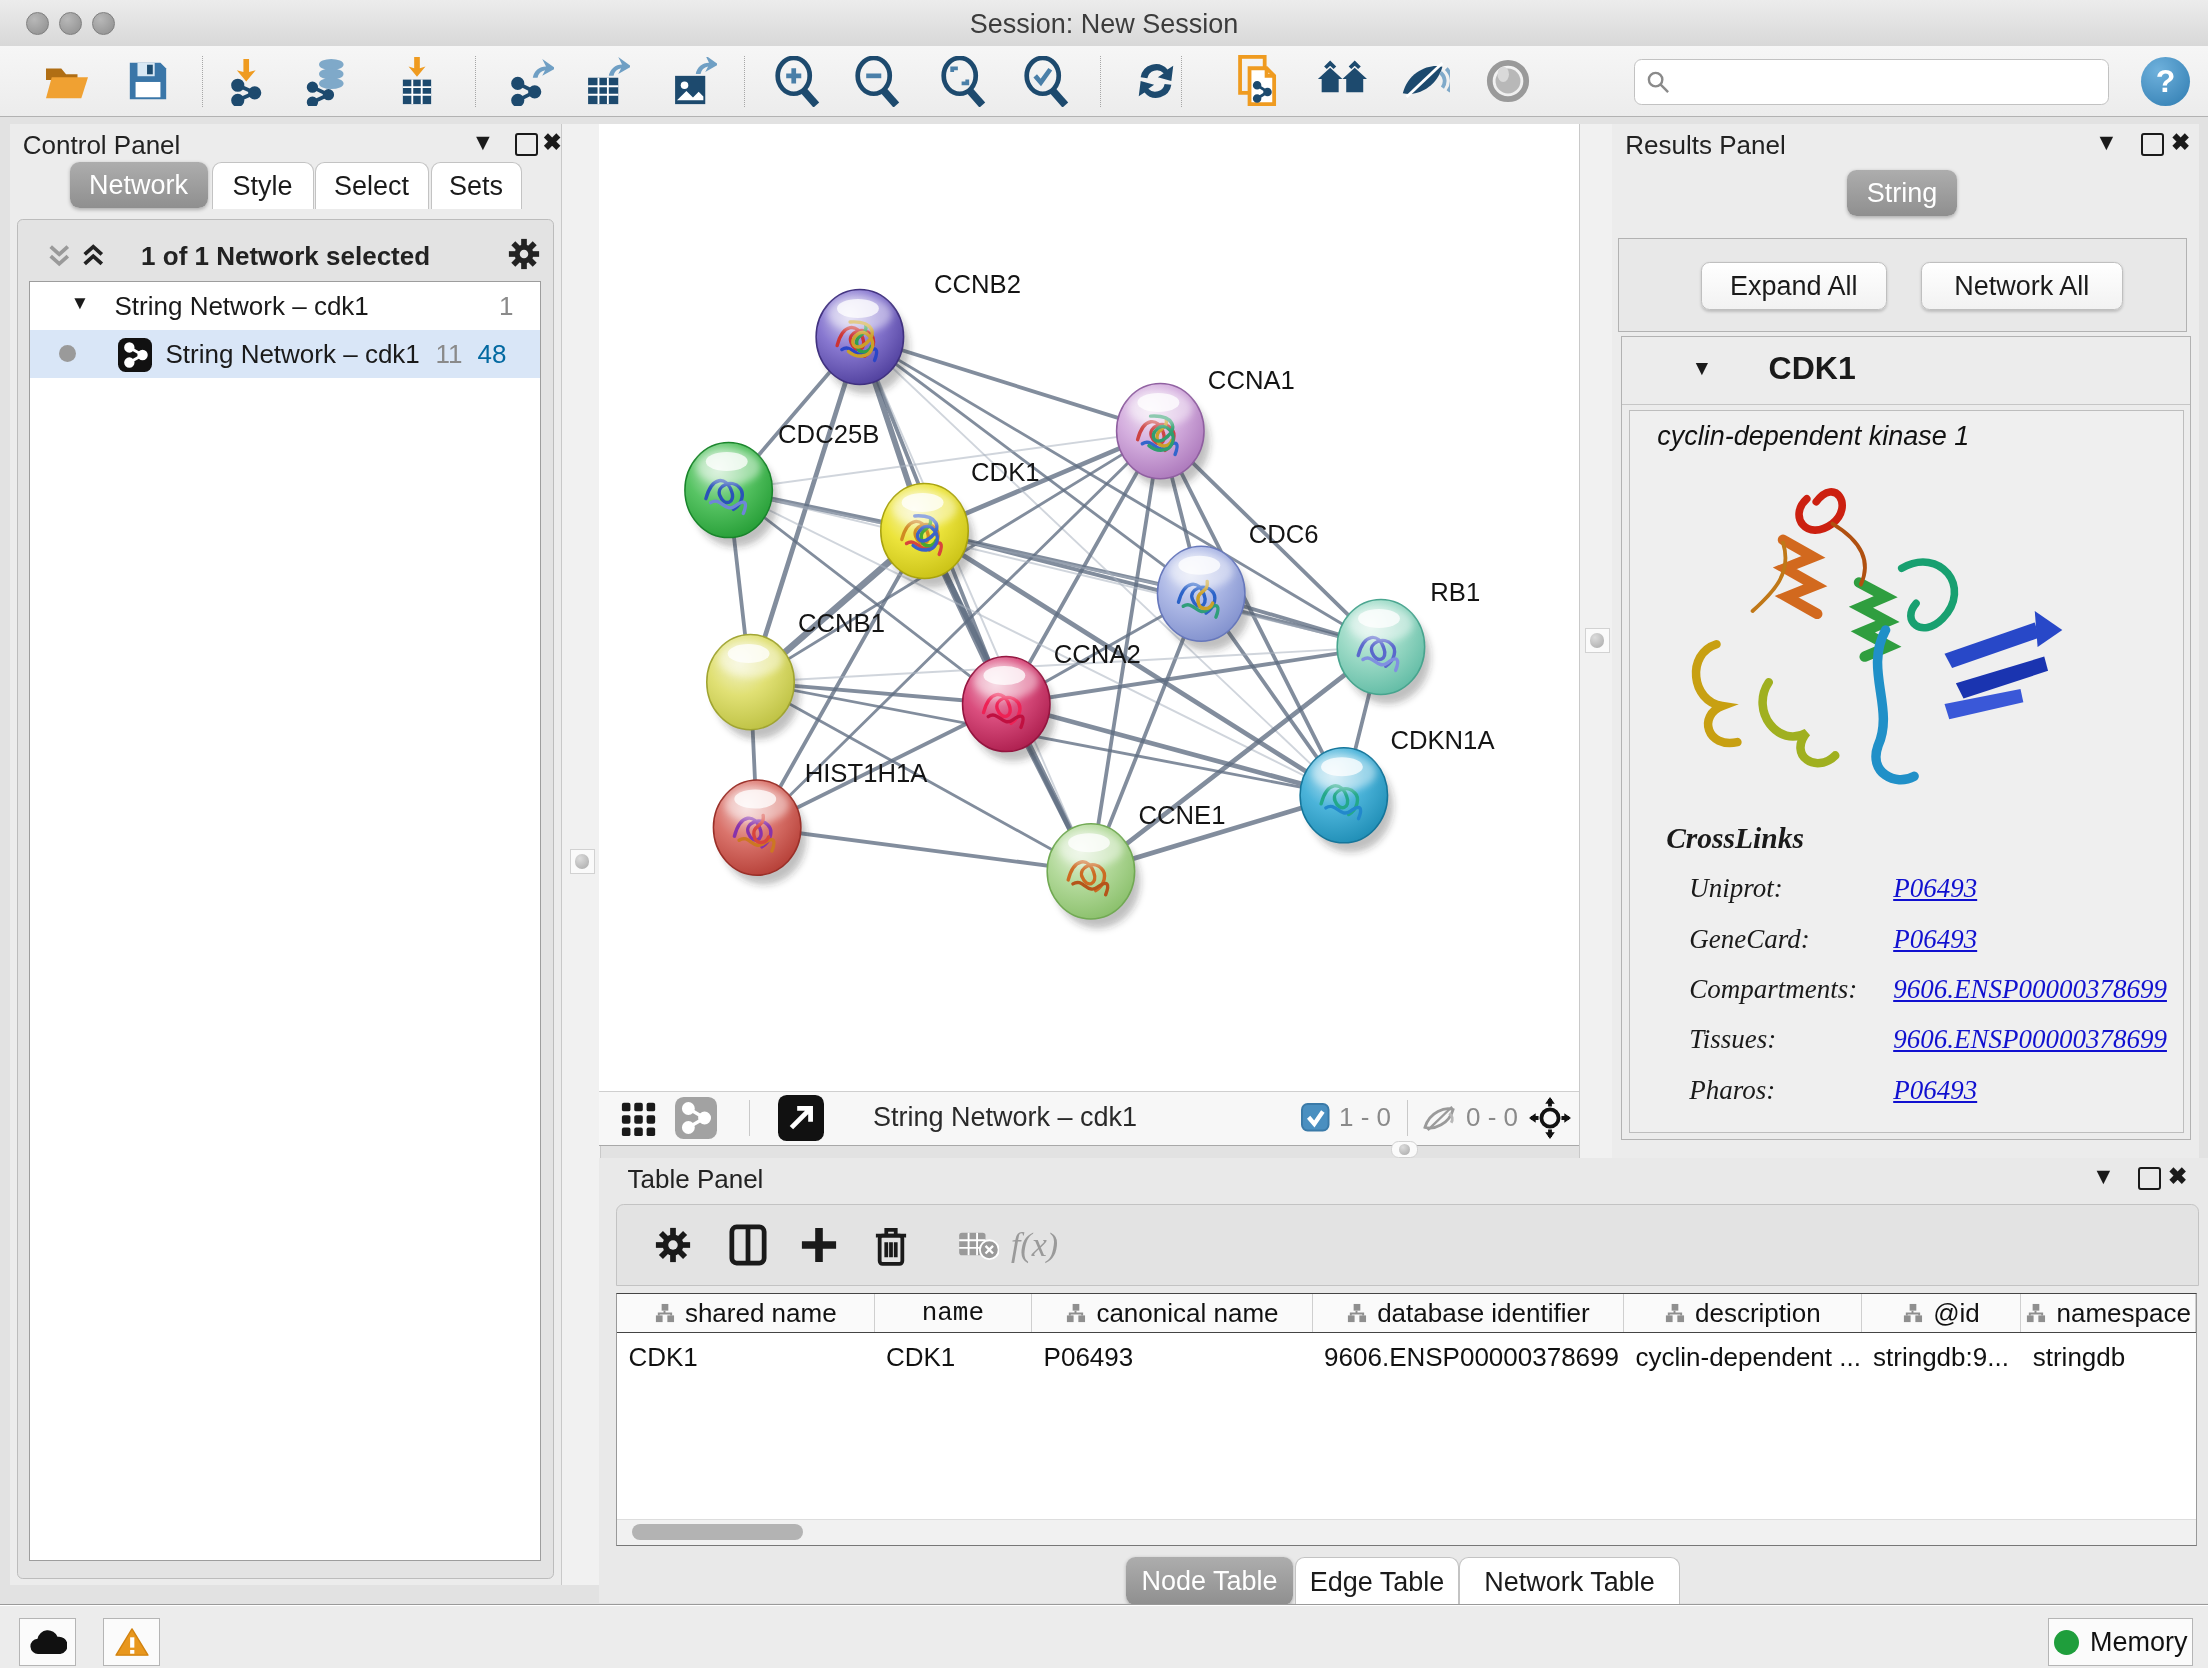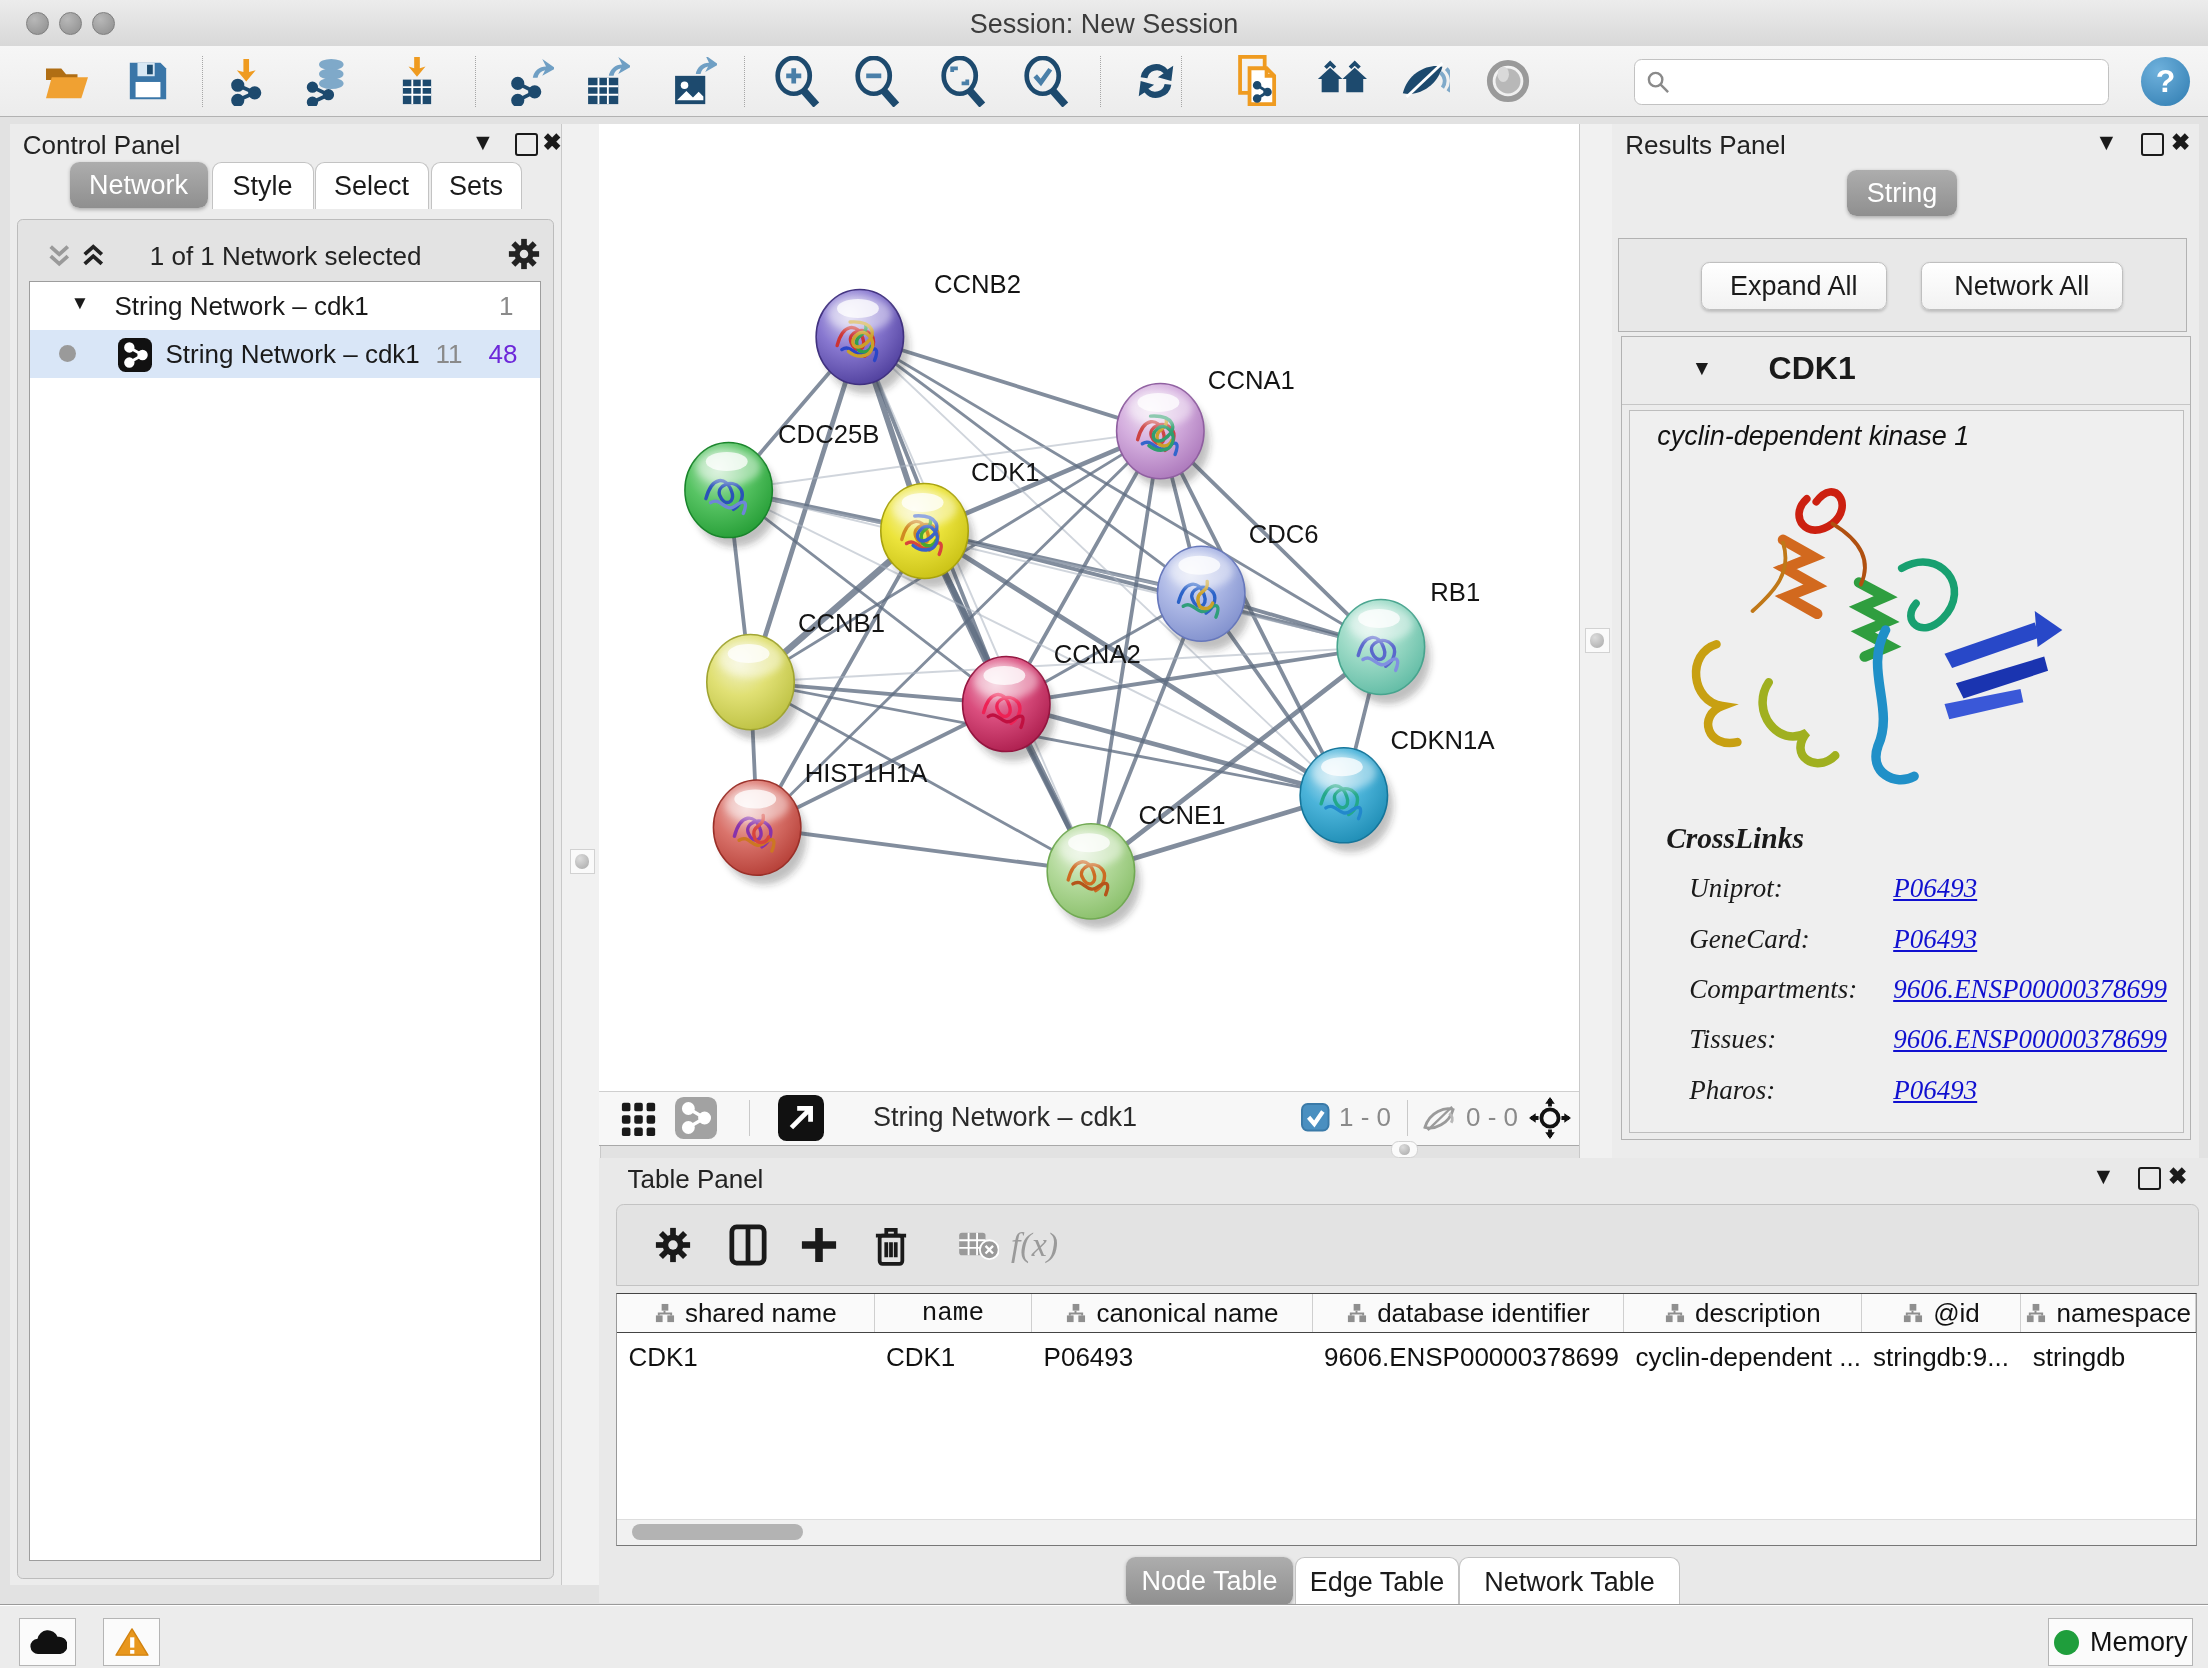--- a/index.html
+++ b/index.html
@@ -28,21 +28,21 @@
   .ph-ico{position:absolute;top:5.7px;font-size:23px;color:#1a1a1a;line-height:25px;}
   .ph-sq{position:absolute;top:8.6px;width:19px;height:19px;border:2.9px solid #1a1a1a;border-radius:2.9px;}
   .tab{position:absolute;height:46px;background:#fff;border:1px solid #c3c3c3;border-bottom:none;
     border-radius:9.5px 9.5px 0 0;display:flex;align-items:center;justify-content:center;font-size:27px;}
   .tab.sel{background:linear-gradient(#adadad,#8f8f8f);color:#fff;border:none;border-radius:9.5px;
     box-shadow:0 1.9px 3.8px rgba(0,0,0,.25);}
   
   #control-panel{position:absolute;left:9.5px;top:124px;width:552px;height:1461px;background:#ececec;}
   #cp-box{position:absolute;left:7.6px;top:95px;width:535px;height:1358px;background:#e3e3e3;
     border:1px solid #bcbcbc;border-radius:5.7px;}
-  #cp-ctl{position:absolute;left:0;right:0;top:13.3px;height:42px;}
+  #cp-ctl{position:absolute;left:0;right:0;top:13.3px;height:42px;font-weight:bold;}
   #cp-status{position:absolute;left:0;right:0;top:7.6px;text-align:center;font-size:26px;color:#222;}
   #cp-list{position:absolute;left:11.4px;top:61px;width:510px;height:1278px;background:#fff;border:1px solid #9d9d9d;}
   .cp-row{position:relative;width:100%;height:48px;font-size:26px;}
   .cp-row.sel{background:#d9e6f7;}
   
   #network-panel{position:absolute;left:599px;top:124px;width:980px;height:1021px;}
   #net-canvas{position:absolute;left:0;top:0;width:980px;height:967px;background:#fff;}
   #net-bar{position:absolute;left:0;top:967px;width:980px;height:53px;background:#f7f7f7;
     border-top:1px solid #cfcfcf;border-bottom:1px solid #a8a8a8;}
   .nb-item{position:absolute;top:0;height:51px;display:flex;align-items:center;}
@@ -330,21 +330,21 @@
                 <g stroke="#fff" stroke-width="3" fill="#fff">
                   <circle cx="12" cy="10" r="4"></circle>
                   <circle cx="12" cy="26" r="4"></circle>
                   <circle cx="26" cy="18" r="4"></circle>
                   <path d="M12 10 L26 18 L12 26" fill="none"></path>
                 </g>
               </svg>
           </span>
           <span style="position:absolute;left:135px;top:8.6px">String Network – cdk1</span>
           <span style="position:absolute;right:78px;top:8.6px;color:#8a8a8a">11</span>
-          <span style="position:absolute;right:23px;top:8.6px;color:#6d28d9">48</span>
+          <span style="position:absolute;right:34px;top:8.6px;color:#0369a1">48</span>
         </div>
       </div>
     </div>
   </div>
 
   <div class="vsplit" style="left:561px;top:124px;width:38px;height:1461px">
     <div class="split-handle" style="left:7.6px;top:725px">
         <div class="split-dot"></div>
       </div>
   </div>

